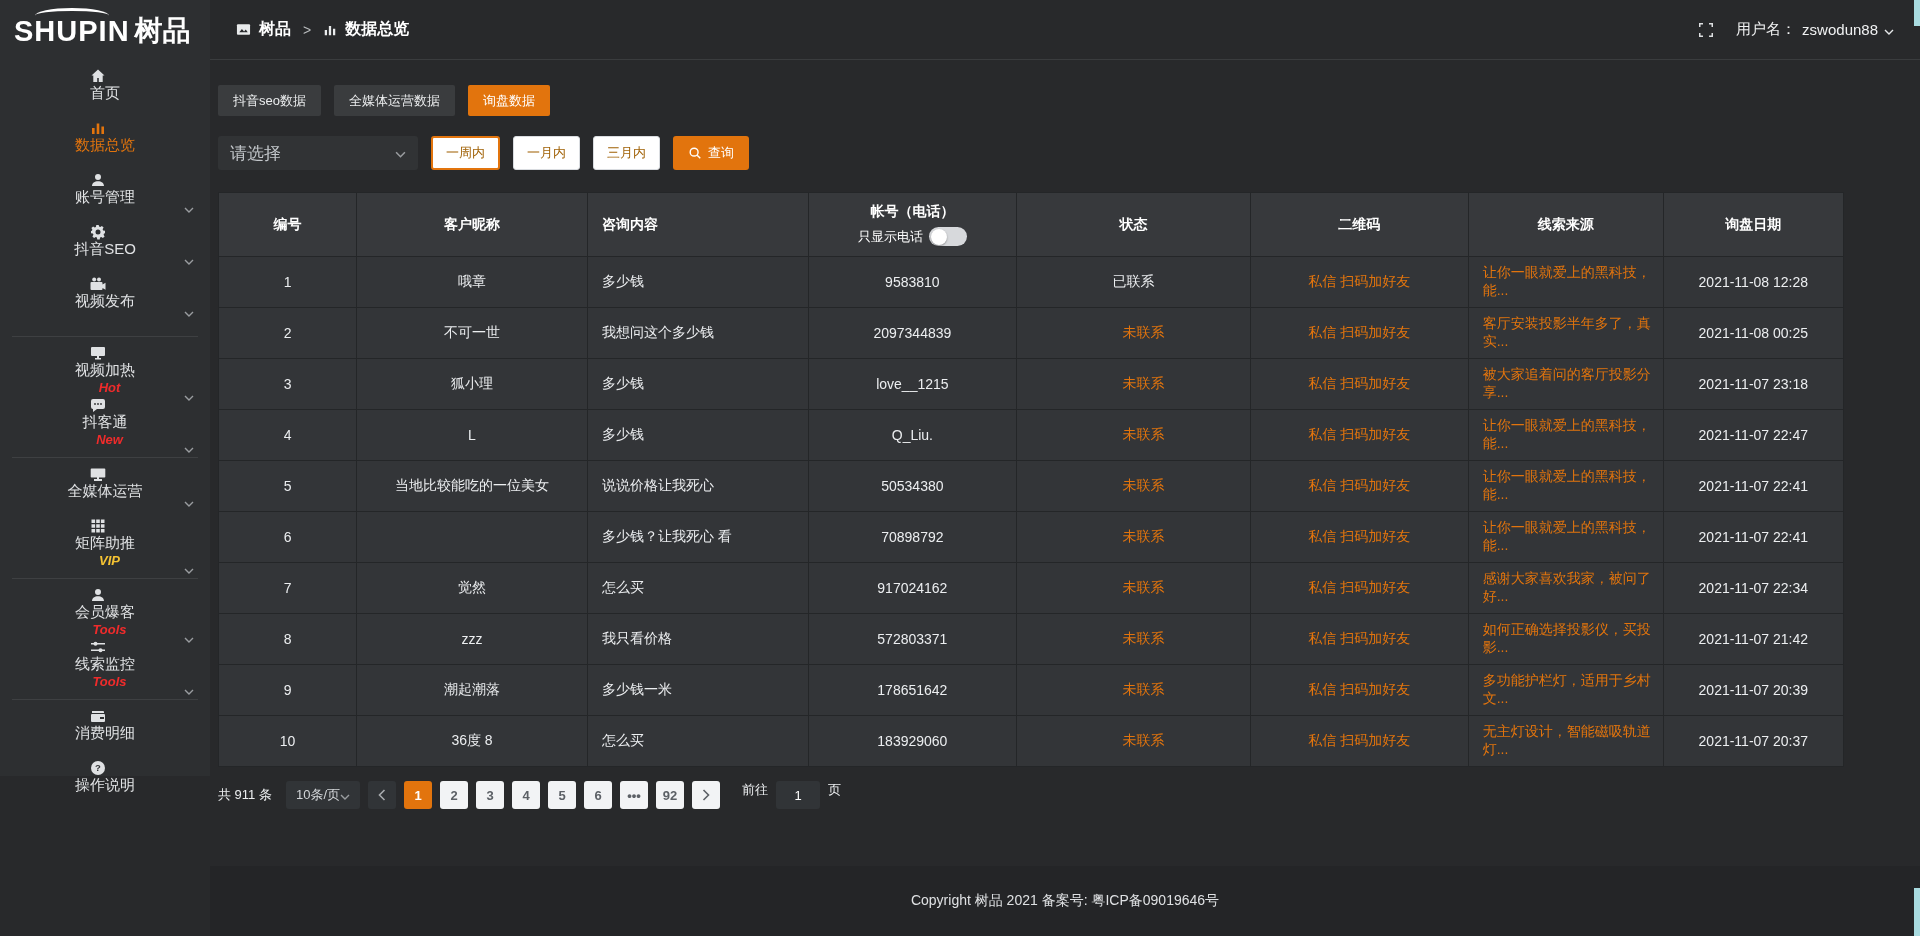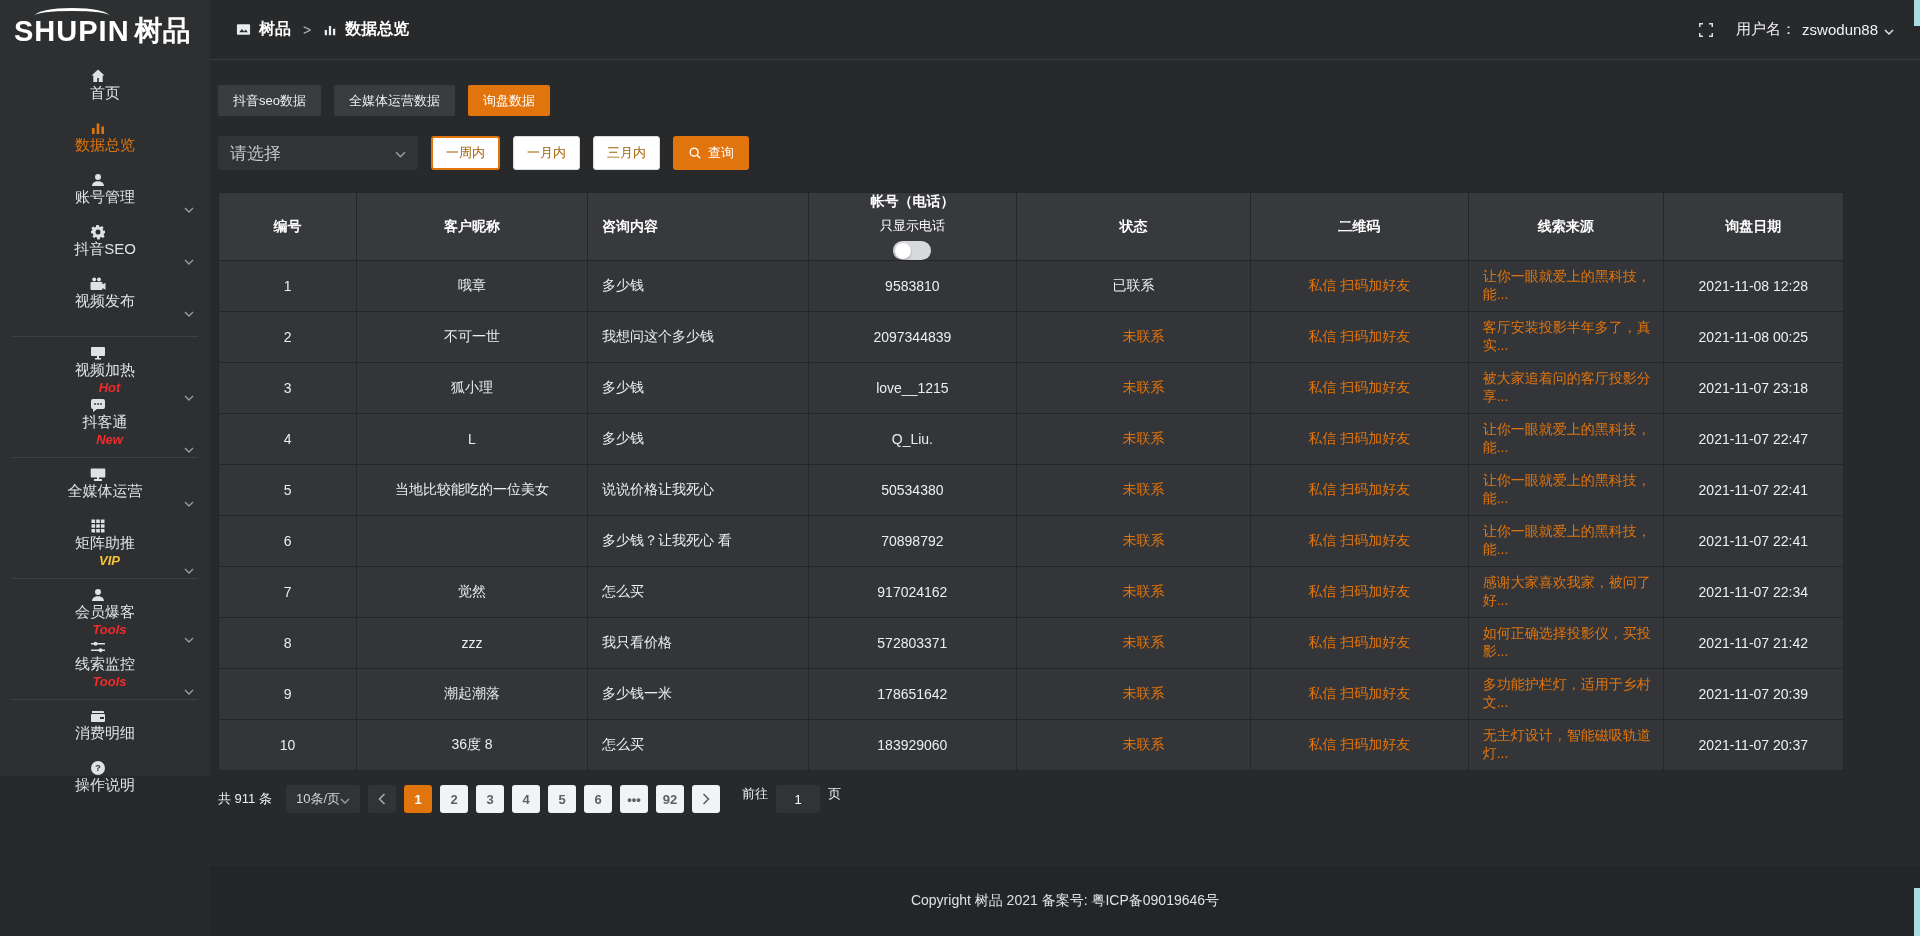--- a/index.html
+++ b/index.html
@@ -71,21 +71,21 @@
     border-radius: 3px; font-size: 13px; display: inline-flex; align-items: center; gap: 6px; cursor: pointer;
   }
   
   table { width: 100%; border-collapse: collapse; table-layout: fixed; margin-top: 22px; }
   th, td { border: 1px solid #242628; }
   thead th { background: #37393c; height: 64px; font-weight: bold; color: #fff; font-size: 14px; text-align: center; }
   tbody td { background: #333538; height: 51px; text-align: center; color: #eceef0; font-size: 14px; }
   td.al, th.al { text-align: left; padding-left: 14px; }
   td.orange { color: #e2740d; }
   td.status.pending { color: #e2740d; padding-left: 20px; }
-  .th-sub { margin-top: 6px; font-weight: normal; font-size: 13px; display: flex; align-items: center; justify-content: center; gap: 6px; flex-direction: column; }
+  .th-sub { margin-top: 6px; font-weight: normal; font-size: 13px; display: flex; align-items: center; justify-content: center; gap: 6px; }
   .toggle {
     width: 38px; height: 19px; border-radius: 10px; background: #d7d9dc;
     display: inline-block; position: relative; cursor: pointer;
   }
   .toggle .knob {
     position: absolute; left: 2px; top: 1.5px; width: 16px; height: 16px;
     border-radius: 50%; background: #fff; box-shadow: 0 1px 2px rgba(0,0,0,.35);
   }
   
   .pagination { display: flex; align-items: center; margin-top: 14px; gap: 8px; font-size: 13px; }

